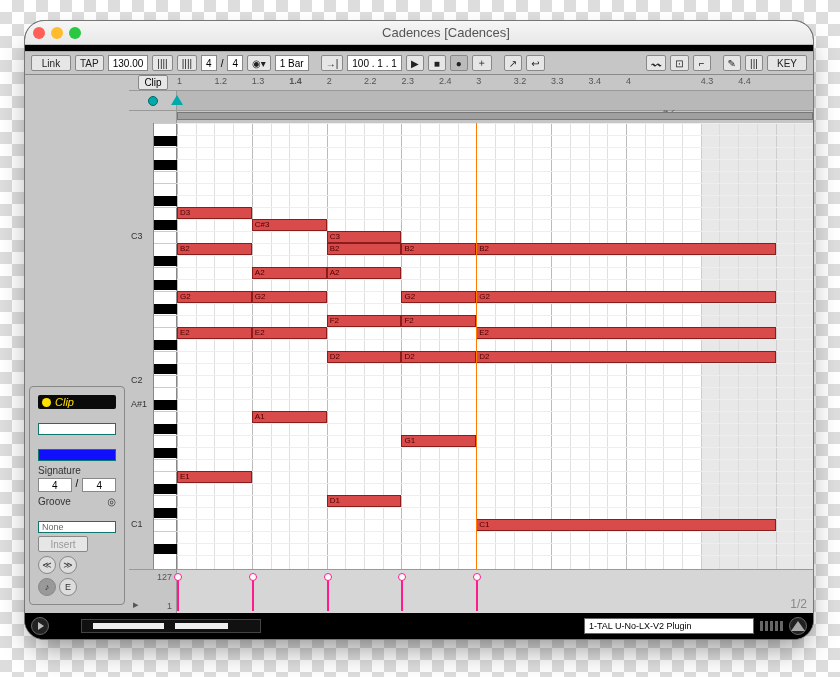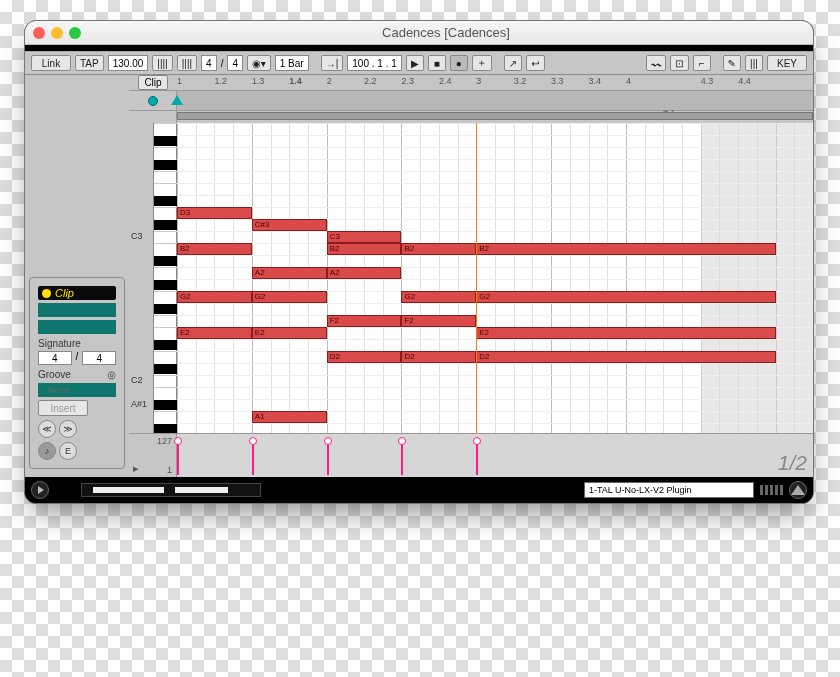--- a/index.html
+++ b/index.html
@@ -9,22 +9,22 @@
       linear-gradient(45deg, #ddd 25%, transparent 25%),
       linear-gradient(-45deg, #ddd 25%, transparent 25%),
       linear-gradient(45deg, transparent 75%, #ddd 75%),
       linear-gradient(-45deg, transparent 75%, #ddd 75%);
     background-size: 24px 24px;
     background-position: 0 0, 0 12px, 12px -12px, -12px 0;
     background-color: #fff;
     padding: 20px 24px 28px 24px;
   }
   .window {
-    width: 790px; height: 484px;
-    background: #000000; border-radius: 12px;
+    width: 790px; height: 620px;
+    background: #000000; border-radius: 20px;
     border: 1px solid #777;
     box-shadow: 0 15px 30px -8px rgba(0,0,0,0.45);
     display: flex; flex-direction: column; overflow: hidden;
   }
   .titlebar { height: 24px; display:flex; align-items:center; padding:0 8px; gap:6px;
     background:linear-gradient(#f6f6f6,#e8e8e8); border-bottom:1px solid #bcbcbc; }
   .dot{width:12px;height:12px;border-radius:50%;}
   .dot.r{background:#ff5f57;} .dot.y{background:#ffbd2e;} .dot.g{background:#28c840;}
   .title{flex:1;text-align:center;font-size:13px;color:#555;}
   .blackbar{background:#000;height:6px;}
@@ -38,21 +38,21 @@
   .btn.dark{background:#bbb;}
   .btn.wide{min-width:40px;}
   .num{background:#fff;border:1px solid #888;height:16px;padding:0 4px;display:flex;align-items:center;font-size:10px;}
   .tsep{width:4px;}
   .body{flex:1;display:flex;background:#c6c6c6;}
   .leftpanel{width:104px;background:#c6c6c6;display:flex;flex-direction:column;padding:4px;}
   .lp-spacer{flex:1;}
   .lp-box{border:1px solid #888;border-radius:4px;padding:8px;margin-bottom:4px;background:#c6c6c6;font-size:10px;}
   .lp-clip-hdr{background:#0a0a0a;color:#ffe000;font-style:italic;font-size:11px;padding:1px 4px;border-radius:2px;display:flex;align-items:center;gap:4px;}
   .lp-clip-hdr .circ{width:9px;height:9px;border-radius:50%;background:#ffe000;}
-  .lp-field{height:12px;background:#fff;border:7px solid #0f766e;margin-top:3px;}
+  .lp-field{height:12px;background:#fff;border:1px solid #0f766e;margin-top:14px;}
   .lp-field.blue{background:#1010ff;}
   .lp-label{font-size:10px;color:#333;margin-top:4px;}
   .lp-row{display:flex;gap:4px;margin-top:2px;}
   .lp-row .num{flex:1;height:14px;justify-content:center;}
   .lp-ctrls{display:flex;gap:3px;margin-top:4px;}
   .round{width:18px;height:18px;border:1px solid #888;border-radius:50%;background:#ddd;
          display:flex;align-items:center;justify-content:center;font-size:9px;color:#333;}
   .editor{flex:1;display:flex;flex-direction:column;background:#c6c6c6;}
   .timeline{height:16px;display:flex;background:#c6c6c6;border-bottom:1px solid #999;}
   .foldwrap{width:48px;display:flex;align-items:center;justify-content:center;}
@@ -79,21 +79,21 @@
   .vline.major{background:#bbb;}
   .hline{position:absolute;left:0;right:0;height:1px;background:#eee;}
   .shade{position:absolute;top:0;bottom:0;background:#d8d8d8;opacity:0.6;}
   .playhead{position:absolute;top:0;bottom:0;width:1px;background:#ff7b00;z-index:5;}
   .note{position:absolute;height:12px;background:#d94a4a;border:1px solid #8a1c1c;font-size:8px;color:#4a0000;padding-left:2px;line-height:10px;overflow:hidden;}
   .velocity{height:44px;display:flex;border-top:1px solid #999;background:#cacaca;}
   .vel-left{width:48px;background:#c6c6c6;border-right:1px solid #999;font-size:9px;color:#555;position:relative;}
   .vel-body{flex:1;position:relative;background:#d6d6d6;}
   .vel-stem{position:absolute;bottom:2px;width:2px;background:#ff1b8d;}
   .vel-dot{position:absolute;width:8px;height:8px;border:1px solid #ff1b8d;border-radius:50%;background:#fff;}
-  .page{position:absolute;right:6px;bottom:2px;font-size:21px;color:#888;font-style:italic;}
+  .page{position:absolute;right:6px;bottom:2px;font-size:12px;color:#888;}
   .bottombar{height:26px;background:#000;display:flex;align-items:center;padding:0 6px;gap:6px;}
   .playcirc{width:18px;height:18px;border:1px solid #666;border-radius:50%;background:#222;display:flex;align-items:center;justify-content:center;}
   .playtri{width:0;height:0;border-left:6px solid #bbb;border-top:4px solid transparent;border-bottom:4px solid transparent;margin-left:2px;}
   .insert{flex:0 0 220px;height:16px;background:#e6e6e6;border:1px solid #888;border-radius:2px;font-size:10px;padding:0 6px;display:flex;align-items:center;}
   .meter{width:180px;height:14px;background:#111;border:1px solid #444;position:relative;}
   .meter-seg{position:absolute;top:3px;bottom:3px;background:#eee;}
   .plugin{width:170px;height:16px;background:#fff;border:1px solid #666;font-size:9px;display:flex;align-items:center;padding:0 4px;}
   .dots{display:flex;gap:2px;}
   .dots span{width:3px;height:10px;background:#666;}
   .tri-up{width:0;height:0;border-left:7px solid transparent;border-right:7px solid transparent;border-bottom:10px solid #aaa;}

